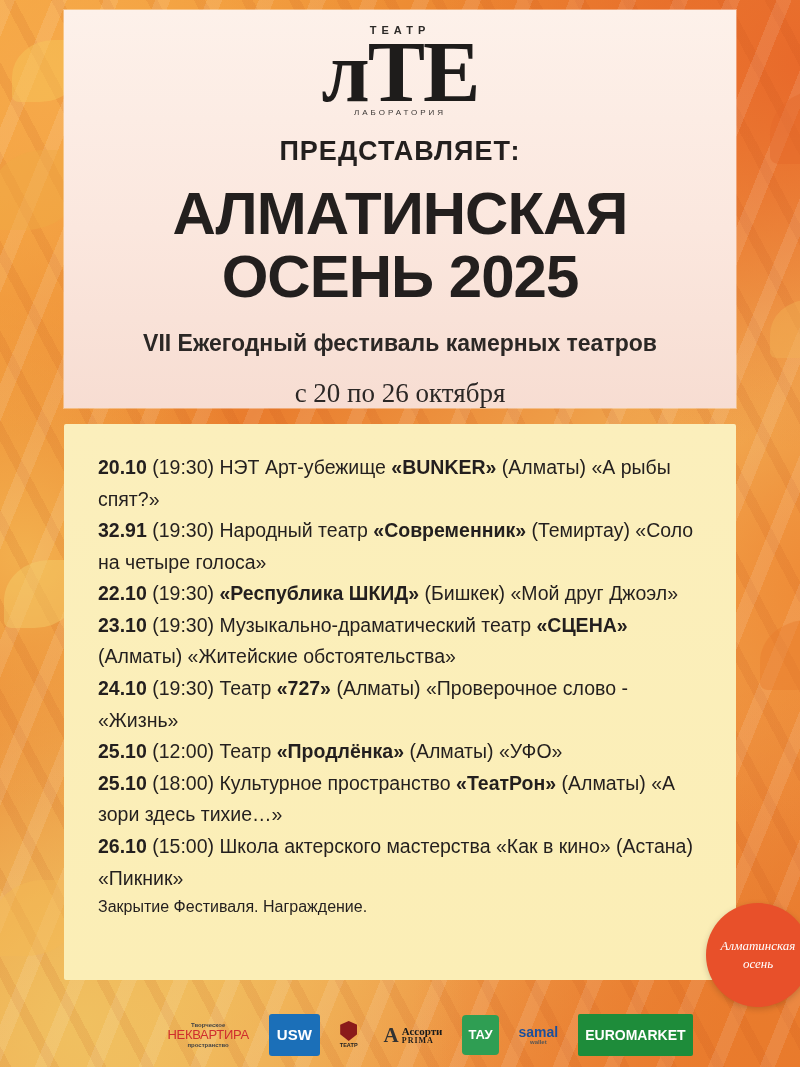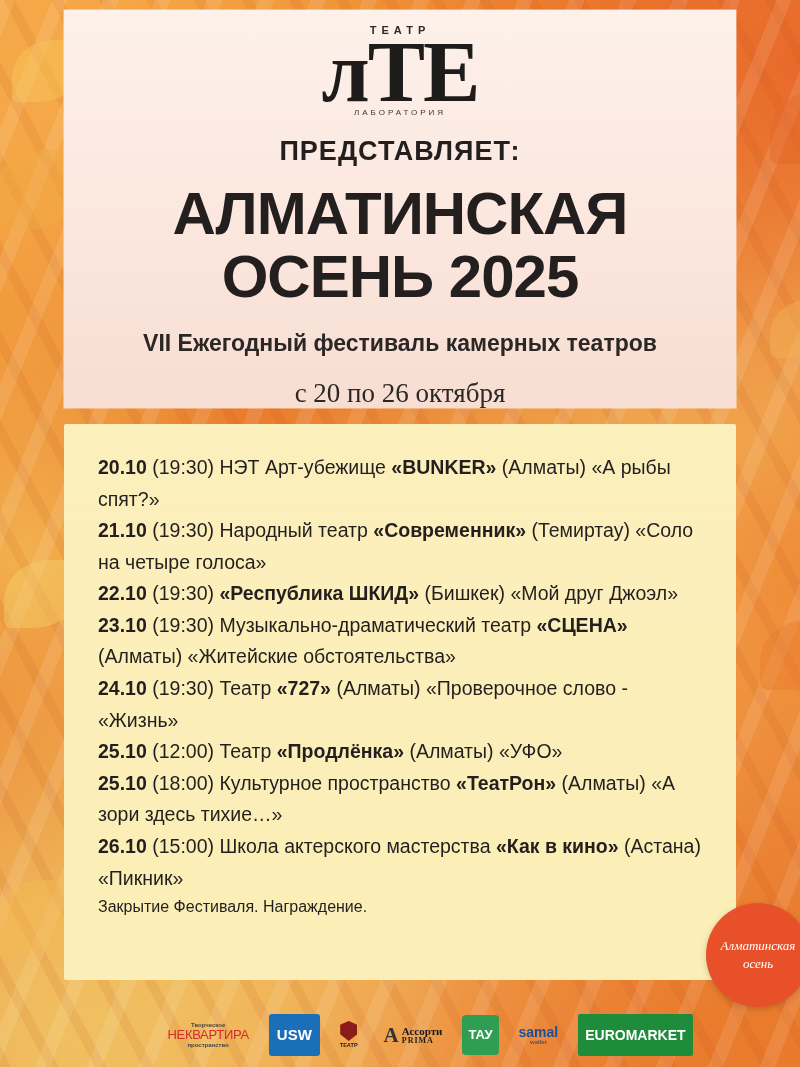--- a/index.html
+++ b/index.html
@@ -251,27 +251,27 @@
       <div>ОСЕНЬ 2025</div>
     </div>
 
     <div class="subtitle">VII Ежегодный фестиваль камерных театров</div>
     <div class="dates">с 20 по 26 октября</div>
   </div>
 
   <div class="program-card">
     <div class="program-inner" id="program-list">
         <div class="prog-line"><b style="font-weight: 700;">20.10</b> <span>(19:30)</span> <span>НЭТ Арт-убежище</span> <span style="font-weight: 700;">«BUNKER»</span> <span>(Алматы)</span> <span>«А рыбы спят?»</span></div>
-        <div class="prog-line"><b style="font-weight: 700;">21.10</b> <span>(19:30)</span> <span>Народный театр</span> <span style="font-weight: 700;">«Современник»</span> <span>(Темиртау)</span> <span>«Соло на четыре голоса»</span></div>
+        <div class="prog-line"><b style="font-weight: 700;">32.91</b> <span>(19:30)</span> <span>Народный театр</span> <span style="font-weight: 700;">«Современник»</span> <span>(Темиртау)</span> <span>«Соло на четыре голоса»</span></div>
         <div class="prog-line"><b style="font-weight: 700;">22.10</b> <span>(19:30)</span> <span style="font-weight: 700; text-align: center;">«Республика ШКИД»</span> <span>(Бишкек)</span> <span>«Мой друг Джоэл»</span></div>
         <div class="prog-line"><b style="font-weight: 700;">23.10</b> <span>(19:30)</span> <span>Музыкально-драматический театр</span> <span style="font-weight: 700;">«СЦЕНА»</span> <span>(Алматы)</span> <span>«Житейские обстоятельства»</span></div>
         <div class="prog-line"><b style="font-weight: 700;">24.10</b> <span>(19:30)</span> <span>Театр</span> <span style="font-weight: 700;">«727»</span> <span>(Алматы)</span> <span>«Проверочное слово - «Жизнь»</span></div>
         <div class="prog-line"><b style="font-weight: 700;">25.10</b> <span>(12:00)</span> <span>Театр</span> <span style="font-weight: 700;">«Продлёнка»</span> <span>(Алматы)</span> <span>«УФО»</span></div>
         <div class="prog-line"><b style="font-weight: 700;">25.10</b> <span>(18:00)</span> <span>Культурное пространство</span> <span style="font-weight: 700;">«ТеатРон»</span> <span>(Алматы)</span> <span>«А зори здесь тихие…»</span></div>
-        <div class="prog-line"><b style="font-weight: 700;">26.10</b> <span>(15:00)</span> <span>Школа актерского мастерства</span> <span style="font-weight: 700;">«Как в кино»</span> <span>(Астана)</span> <span>«Пикник»</span></div>
+        <div class="prog-line"><b style="font-weight: 700;">26.10</b> <span>(15:00)</span> <span>Школа актерского мастерства</span> <span style="font-weight: 400;">«Как в кино»</span> <span>(Астана)</span> <span>«Пикник»</span></div>
         <div class="closing">Закрытие Фестиваля. Награждение.</div>
       </div>
   </div>
 
   <div class="stamp">
     <span>Алматинская</span>
     <span>осень</span>
   </div>
 
   <div class="sponsors">

